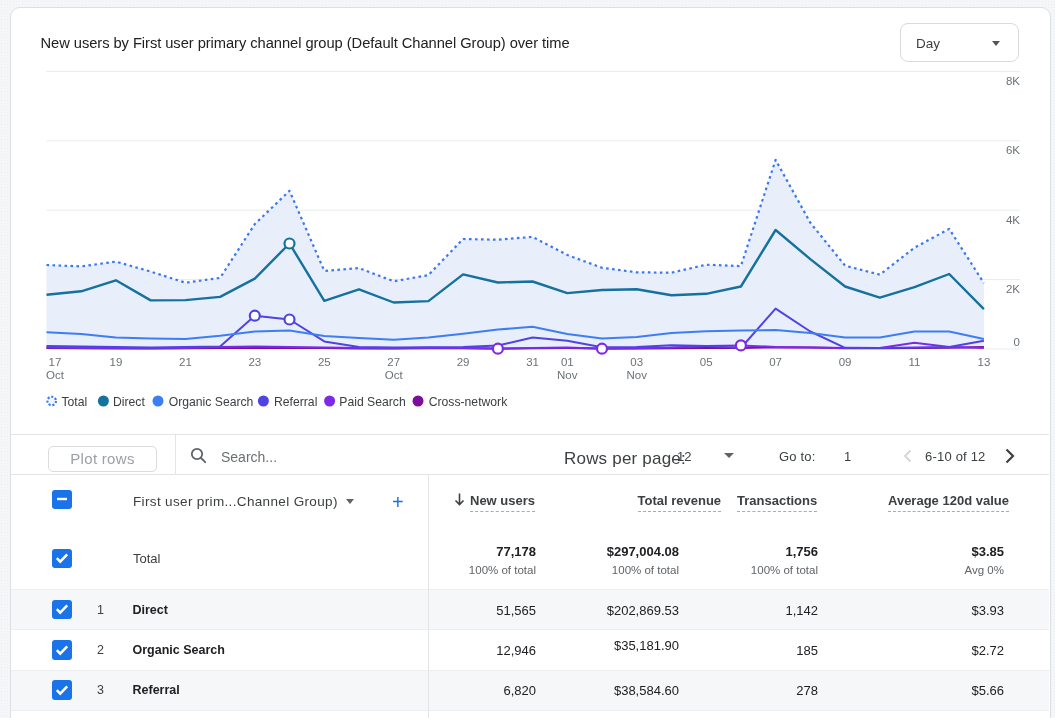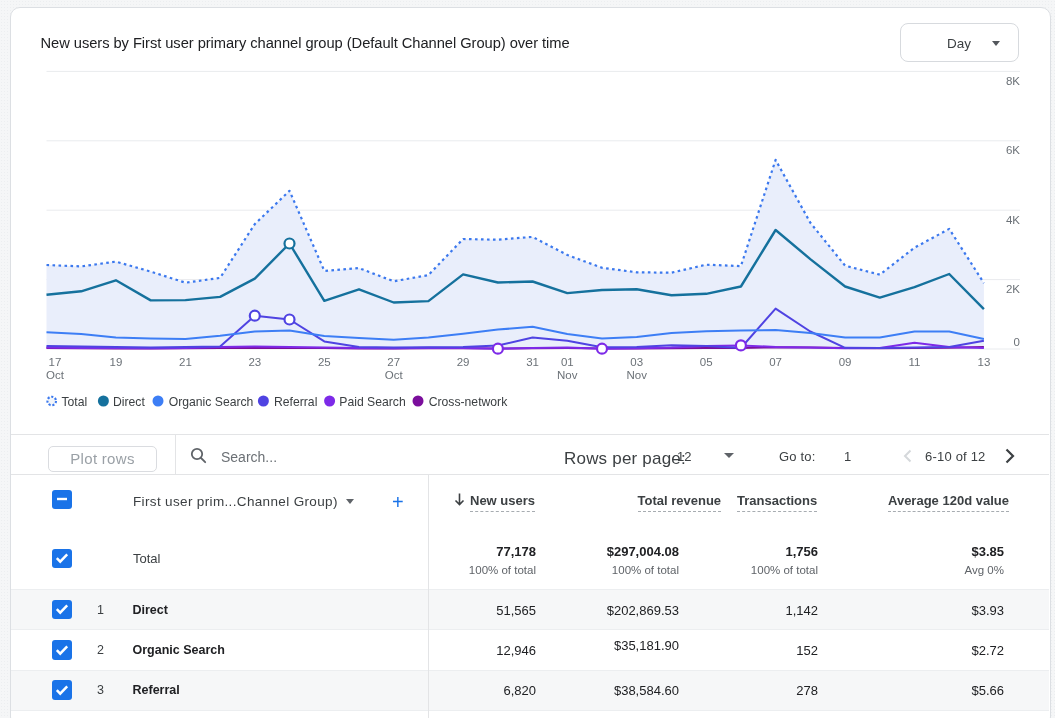--- a/index.html
+++ b/index.html
@@ -3,21 +3,21 @@
 * {margin:0;padding:0;box-sizing:border-box;}
 html,body {width:1055px;height:718px;overflow:hidden;}
 body {font-family:"Liberation Sans",sans-serif;background-color:#f5f6f7;
 background-image: radial-gradient(#eceef0 0.6px, transparent 0.75px);
 background-size: 3px 3px;}
 #card {position:absolute;left:10px;top:7px;width:1040.5px;height:720px;background:#fff;
 border:1px solid #dcdfe3;border-radius:10px;}
 .abs {position:absolute;}
 #title {left:40.5px;top:35px;font-size:14.7px;color:#202124;letter-spacing:-0.05px;}
 #daybox {left:900px;top:23px;width:119px;height:39px;border:1px solid #d7dade;border-radius:8px;}
-#daytxt {left:916px;top:36px;font-size:13.5px;color:#3c4043;margin-left:31px;}
+#daytxt {left:916px;top:36px;font-size:13.5px;color:#3c4043;}
 #daycaret {left:992px;top:41px;width:0;height:0;border-left:4.8px solid transparent;border-right:4.8px solid transparent;border-top:5.8px solid #53575c;}
 #chart {position:absolute;left:0;top:0;}
 .hline {position:absolute;background:#e3e4e6;height:1px;}
 .vline {position:absolute;background:#e3e4e6;width:1px;}
 #plotrows {left:48px;top:445.5px;width:109px;height:20px;border:1px solid #dadce0;border-radius:5px;padding-top:3px;text-align:center;font-size:15px;letter-spacing:0.3px;color:#9aa0a6;height:26px;}
 #searchtxt {left:221px;top:449px;font-size:14px;color:#6b7075;}
 #rpp {left:564px;top:449px;font-size:17px;color:#3c4043;letter-spacing:0.2px;}
 #rpp10 {left:677px;top:449px;font-size:13px;color:#3c4043;}
 #rppcaret {left:724px;top:452.5px;width:0;height:0;border-left:5px solid transparent;border-right:5px solid transparent;border-top:5.5px solid #5f6368;}
 #goto {left:779px;top:449px;font-size:13px;color:#3c4043;letter-spacing:0.2px;}
@@ -174,21 +174,21 @@
 <div class="num" style="left:864px;top:602.7px;width:140px;">$3.93</div>
 <div class="chk" style="left:52px;top:640.0px;">
     <svg width="16" height="16" viewBox="0 0 16 16">
       <path d="M2.8 8.2 L6.2 11.6 L13.2 4.4" fill="none" stroke="#fff" stroke-width="2.5"></path>
     </svg>
   </div>
 <div class="rownum" style="left:97px;top:643.0px;">2</div>
 <div class="rowname" style="left:132.5px;top:643.0px;">Organic Search</div>
 <div class="num" style="left:396px;top:643.0px;width:140px;">12,946</div>
 <div class="num" style="left:539px;top:622px;width:140px;margin-top:16px;">$35,181.90</div>
-<div class="num" style="left:678px;top:643.0px;width:140px;">152</div>
+<div class="num" style="left:678px;top:643.0px;width:140px;">185</div>
 <div class="num" style="left:864px;top:643.0px;width:140px;">$2.72</div>
 <div class="chk" style="left:52px;top:680.3px;">
     <svg width="16" height="16" viewBox="0 0 16 16">
       <path d="M2.8 8.2 L6.2 11.6 L13.2 4.4" fill="none" stroke="#fff" stroke-width="2.5"></path>
     </svg>
   </div>
 <div class="rownum" style="left:97px;top:683.3px;">3</div>
 <div class="rowname" style="left:132.5px;top:683.3px;">Referral</div>
 <div class="num" style="left:396px;top:683.3px;width:140px;">6,820</div>
 <div class="num" style="left:539px;top:683.3px;width:140px;">$38,584.60</div>

